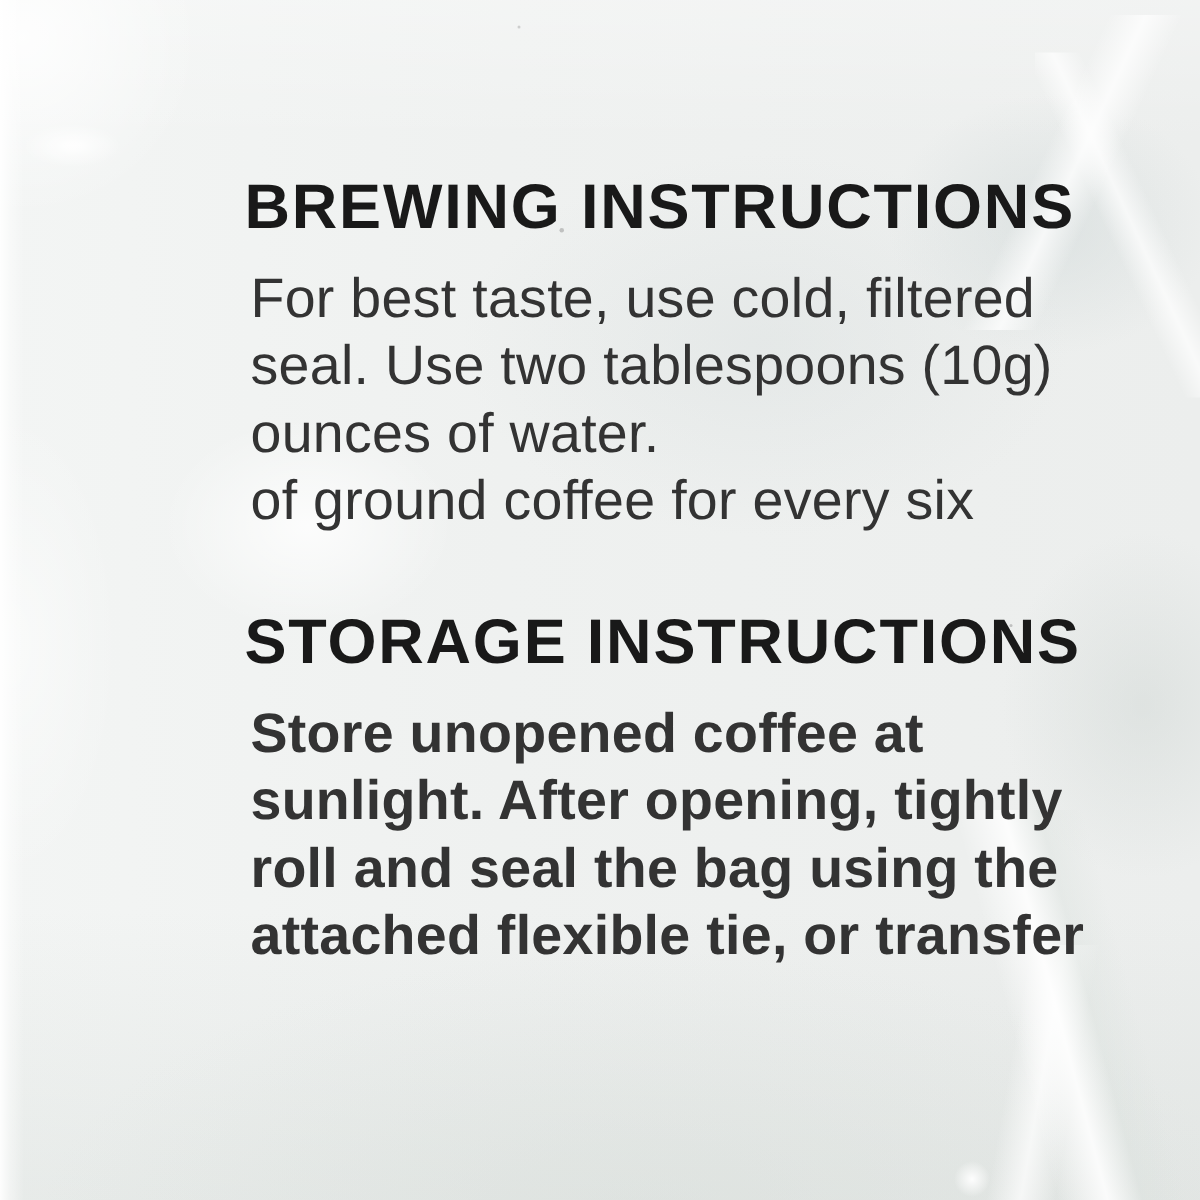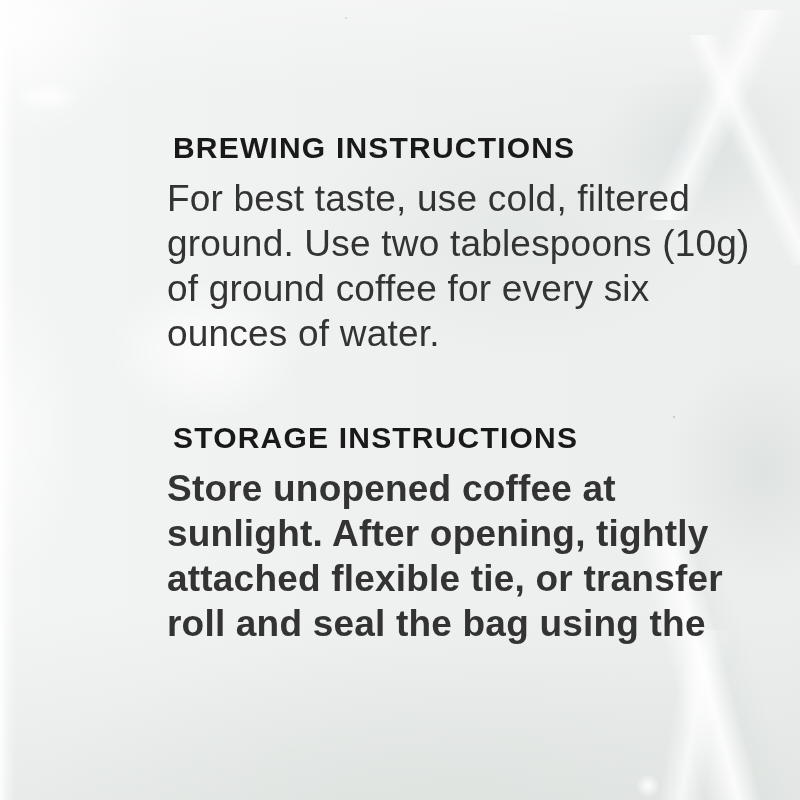--- a/index.html
+++ b/index.html
@@ -79,22 +79,22 @@
       0 0,
       0 0,
       0 0,
       0 0,
       0 0,
       0 0;
   }
   .heading {
     position: absolute;
     left: 155px;
-    margin: 18px;
-    font-size: 30px;
+    margin: 8px;
+    font-size: 42px;
     font-weight: 700;
     line-height: 45px;
     letter-spacing: 1.2px;
     color: #191919;
     white-space: nowrap;
   }
   .heading-brewing { top: 107px; }
   .heading-storage { top: 397px; }
   .bodytext {
     position: absolute;
@@ -123,32 +123,32 @@
 </style>
 </head>
 <body>
 
 <div class="photo">
 
   <section>
     <h2 class="heading heading-brewing">BREWING INSTRUCTIONS</h2>
     <div class="bodytext bodytext-brewing">
       <div class="line">For best taste, use cold, filtered</div>
-      <div class="line">ground. Use two tablespoons (10g)</div>
+      <div class="line">seal. Use two tablespoons (10g)</div>
+      <div class="line">ounces of water.</div>
       <div class="line">of ground coffee for every six</div>
-      <div class="line">ounces of water.</div>
     </div>
   </section>
 
   <section>
     <h2 class="heading heading-storage">STORAGE INSTRUCTIONS</h2>
     <div class="bodytext bodytext-storage">
       <div class="line">Store unopened coffee at</div>
       <div class="line">sunlight. After opening, tightly</div>
+      <div class="line">roll and seal the bag using the</div>
       <div class="line">attached flexible tie, or transfer</div>
-      <div class="line">roll and seal the bag using the</div>
     </div>
   </section>
 
   <div class="speck speck-1"></div>
   <div class="speck speck-2"></div>
   <div class="speck speck-3"></div>
 </div>
 
 </body></html>

